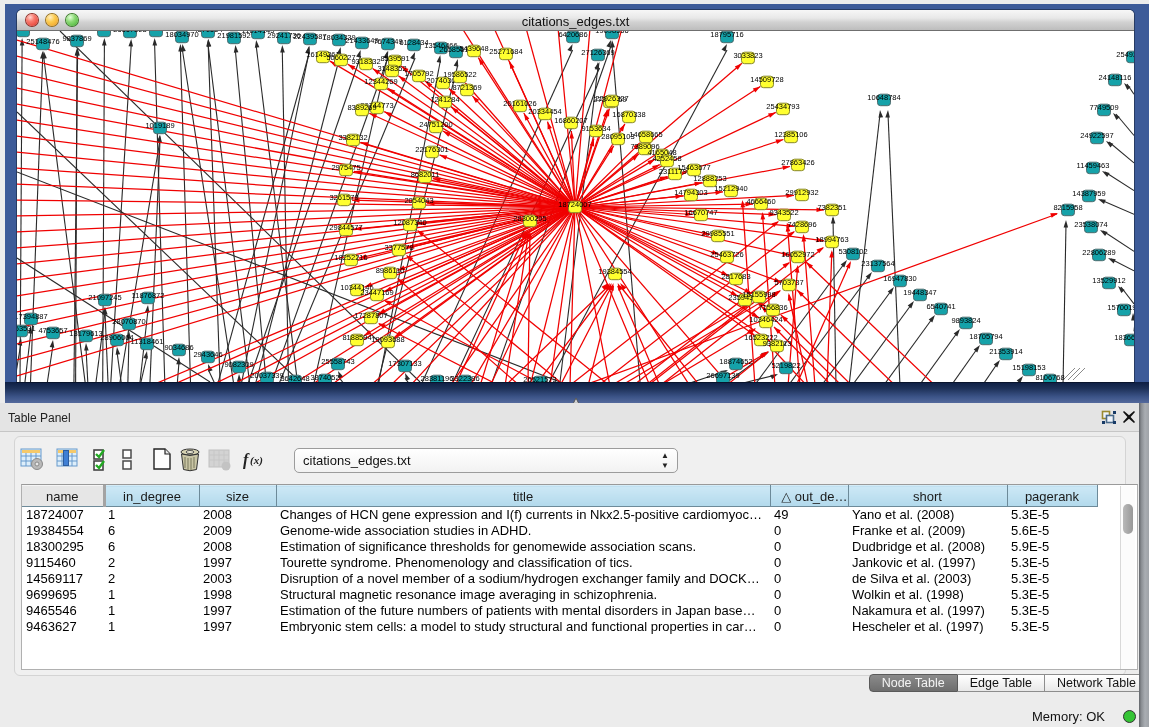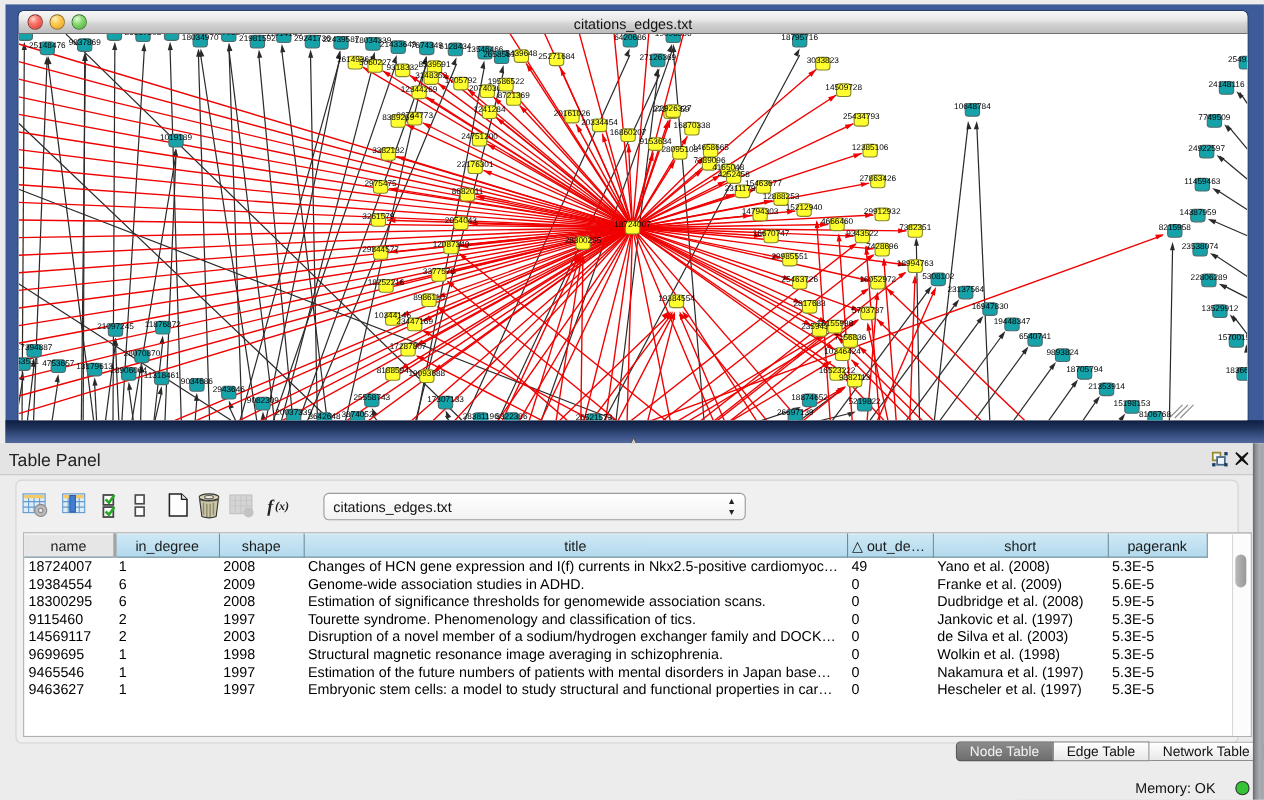--- a/index.html
+++ b/index.html
@@ -20,21 +20,21 @@
 #tly { left:28.8px; background:radial-gradient(circle at 35% 28%, #ffeec4 0%, #fccb4d 40%, #f3ae34 75%, #b07b1f 100%); box-shadow:0 0 0 1px #96701f; }
 #tlg { left:48.5px; background:radial-gradient(circle at 35% 28%, #e2ffd8 0%, #8ad973 40%, #5fc14a 75%, #3f8a2e 100%); box-shadow:0 0 0 1px #3d7a2c; }
 #canvas { position:absolute; left:0px; top:21px; width:1117px; height:351px;
   background:#fff; overflow:hidden; }
 #canvas svg { position:absolute; left:-0px; top:-0px; }
 
 #tablepanel { position:absolute; left:0; top:403px; width:1149px; height:324px;
   background:#ececec; }
 #tp-head { position:absolute; left:0; top:0; width:1141px; height:29px;
   background:#e4e4e4; border-bottom:1px solid #c6c6c6; }
-#tp-head .t { position:absolute; left:8px; top:8px; font-size:16px; color:#222; }
+#tp-head .t { position:absolute; left:8px; top:8px; font-size:12px; color:#222; }
 #rightstrip { position:absolute; left:1139px; top:0px; width:10px; height:324px;
   background:linear-gradient(90deg,#63666b 0%, #8b8f94 25%, #a9adb2 60%, #9fa3a8 100%); }
 #toolbar { position:absolute; left:14px; top:37px; width:1113px; height:40px; }
 #frame { position:absolute; left:14px; top:33px; width:1112px; height:240px;
   background:#f0f0f0; border:1px solid #d4d4d4; border-radius:6px; }
 #combo { position:absolute; left:280px; top:8px; width:384px; height:25px;
   background:linear-gradient(#ffffff,#f2f2f2); border:1px solid #9c9c9c; border-radius:5px;
   font-size:13px; color:#111; line-height:23px; padding-left:8px; }
 #combo .arr { position:absolute; right:8px; top:2px; font-size:8px; color:#222; line-height:10px; }
 #tablewrap { position:absolute; left:21px; top:81px; width:1117px; height:186px;
@@ -1161,23 +1161,23 @@
           <col style="width:77px">
     <col style="width:494px">
           <col style="width:78px">
           <col style="width:159px">
           <col style="width:90px">
         </colgroup>
     <tbody>
           <tr>
             <th class="gray">name</th>
             <th>in_degree</th>
-            <th>shape</th>
+            <th>size</th>
             <th>title</th>
-            <th style="text-align:left;padding-left:4px">△ out_de…</th>
+            <th style="text-align:right;padding-left:4px">△ out_de…</th>
             <th>short</th>
             <th>pagerank</th>
           </tr>
     <tr>
             <td>18724007</td>
             <td>1</td>
             <td>2008</td>
             <td>Changes of HCN gene expression and I(f) currents in Nkx2.5-positive cardiomyoc…</td>
             <td>49</td>
             <td>Yano et al. (2008)</td>

